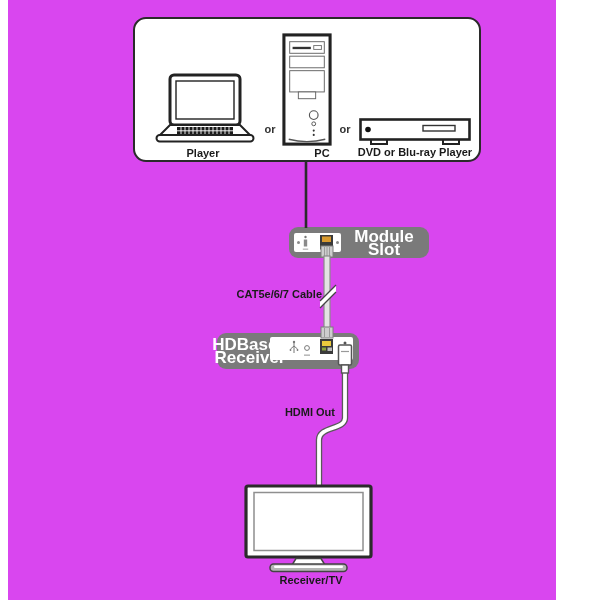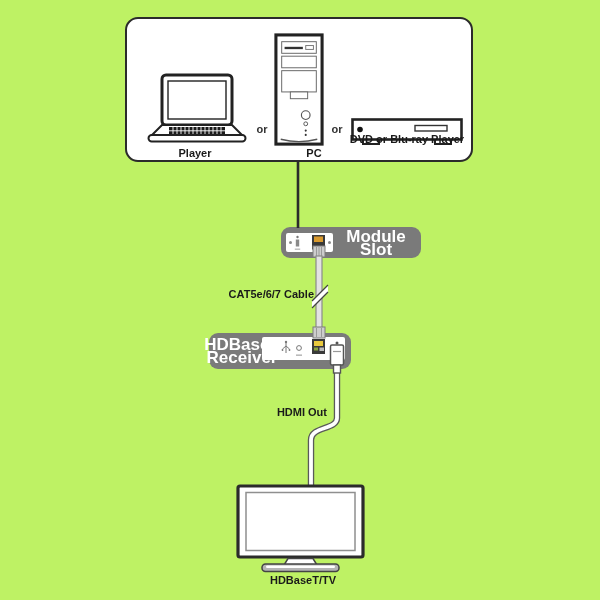--- a/index.html
+++ b/index.html
@@ -1,17 +1,17 @@
 <!DOCTYPE html>
 <html><head>
 <meta charset="utf-8">
 <style>
   html,body{margin:0;padding:0;background:#fff;}
-  #canvas{position:relative;width:600px;height:600px;background:#bef264;overflow:hidden;
-          font-family:"Liberation Sans",sans-serif;}
+  #canvas{position:relative;width:548px;height:600px;background:#d946ef;overflow:hidden;
+          font-family:"Liberation Sans",sans-serif;margin-left:8px;}
   .abs{position:absolute;}
   
   .sources-box{left:125px;top:17px;width:344px;height:141px;border:2px solid #2b2b2b;border-radius:13px;background:#fff;z-index:1;}
   .dev-label{font-size:11px;font-weight:bold;color:#1a1a1a;text-align:center;z-index:6;}
   .or-label{font-size:11px;font-weight:bold;color:#333;text-align:center;z-index:6;}
   
   .unit-box{background:#7a7a7a;border-radius:9px;z-index:2;}
   .unit-panel{position:absolute;background:#fff;border-radius:2px;}
   .unit-label{position:absolute;color:#fff;font-weight:bold;font-size:17px;display:flex;align-items:center;justify-content:center;text-align:center;line-height:13px;}
   
@@ -77,21 +77,21 @@
       <circle cx="9" cy="11.5" r="2.8" fill="#111"></circle>
       <rect x="64" y="7.5" width="32" height="5.5" fill="#fff" stroke="#333" stroke-width="1.4"></rect>
     </svg>
   </div>
 
   <div class="abs or-label" style="left:248px;top:123px;width:28px;">or</div>
   <div class="abs or-label" style="left:323px;top:123px;width:28px;">or</div>
 
   <div class="abs dev-label" style="left:145px;top:147px;width:100px;">Player</div>
   <div class="abs dev-label" style="left:284px;top:147px;width:60px;">PC</div>
-  <div class="abs dev-label" style="left:337px;top:133px;width:140px;">DVD or Blu-ray Player</div>
+  <div class="abs dev-label" style="left:337px;top:146px;width:140px;">DVD or Blu-ray Player</div>
 
   <div class="abs unit-box" style="left:281px;top:227px;width:140px;height:31px;">
     <div class="unit-panel" style="left:5px;top:6px;width:47px;height:19px;">
       <svg width="47" height="19" viewBox="0 0 47 19">
         <circle cx="4.5" cy="9.5" r="1.5" fill="#8a8a8a"></circle>
         <circle cx="11.5" cy="4" r="1.2" fill="#777"></circle>
         <rect x="9.8" y="6.5" width="3.4" height="7" fill="#8a8a8a"></rect>
         <rect x="8.8" y="15.5" width="5.4" height="1.4" fill="#bbb"></rect>
         <rect x="26" y="2" width="13" height="14.5" fill="#3a3a3a"></rect>
         <rect x="28" y="3.5" width="9" height="5.5" fill="#d99a2e"></rect>
@@ -122,21 +122,21 @@
         <rect x="52" y="4" width="9" height="5" fill="#e9c93d"></rect>
         <rect x="52" y="10.5" width="4" height="3" fill="#8aa33c"></rect>
         <rect x="57.5" y="10.5" width="4.5" height="3.5" fill="#bbb"></rect>
         <circle cx="75" cy="6" r="1.5" fill="#555"></circle>
       </svg>
     </div>
   </div>
 
   <div class="abs cable-label" style="left:240px;top:406px;width:87px;">HDMI Out</div>
 
-  <div class="abs dev-label" style="left:233px;top:574px;width:140px;">HDBaseT/TV</div>
+  <div class="abs dev-label" style="left:233px;top:574px;width:140px;">Receiver/TV</div>
 
   <svg id="overlay" width="600" height="600" viewBox="0 0 600 600">
 
     <path d="M298,161 L298,228" stroke="#2b2b2b" stroke-width="2.6"></path>
 
     <g>
       <rect x="313" y="246" width="12" height="11" fill="#cdcdcd" stroke="#7d7d7d" stroke-width="1"></rect>
       <line x1="316.5" y1="247" x2="316.5" y2="256" stroke="#9a9a9a" stroke-width="1"></line>
       <line x1="319" y1="247" x2="319" y2="256" stroke="#9a9a9a" stroke-width="1"></line>
       <line x1="321.5" y1="247" x2="321.5" y2="256" stroke="#9a9a9a" stroke-width="1"></line>

